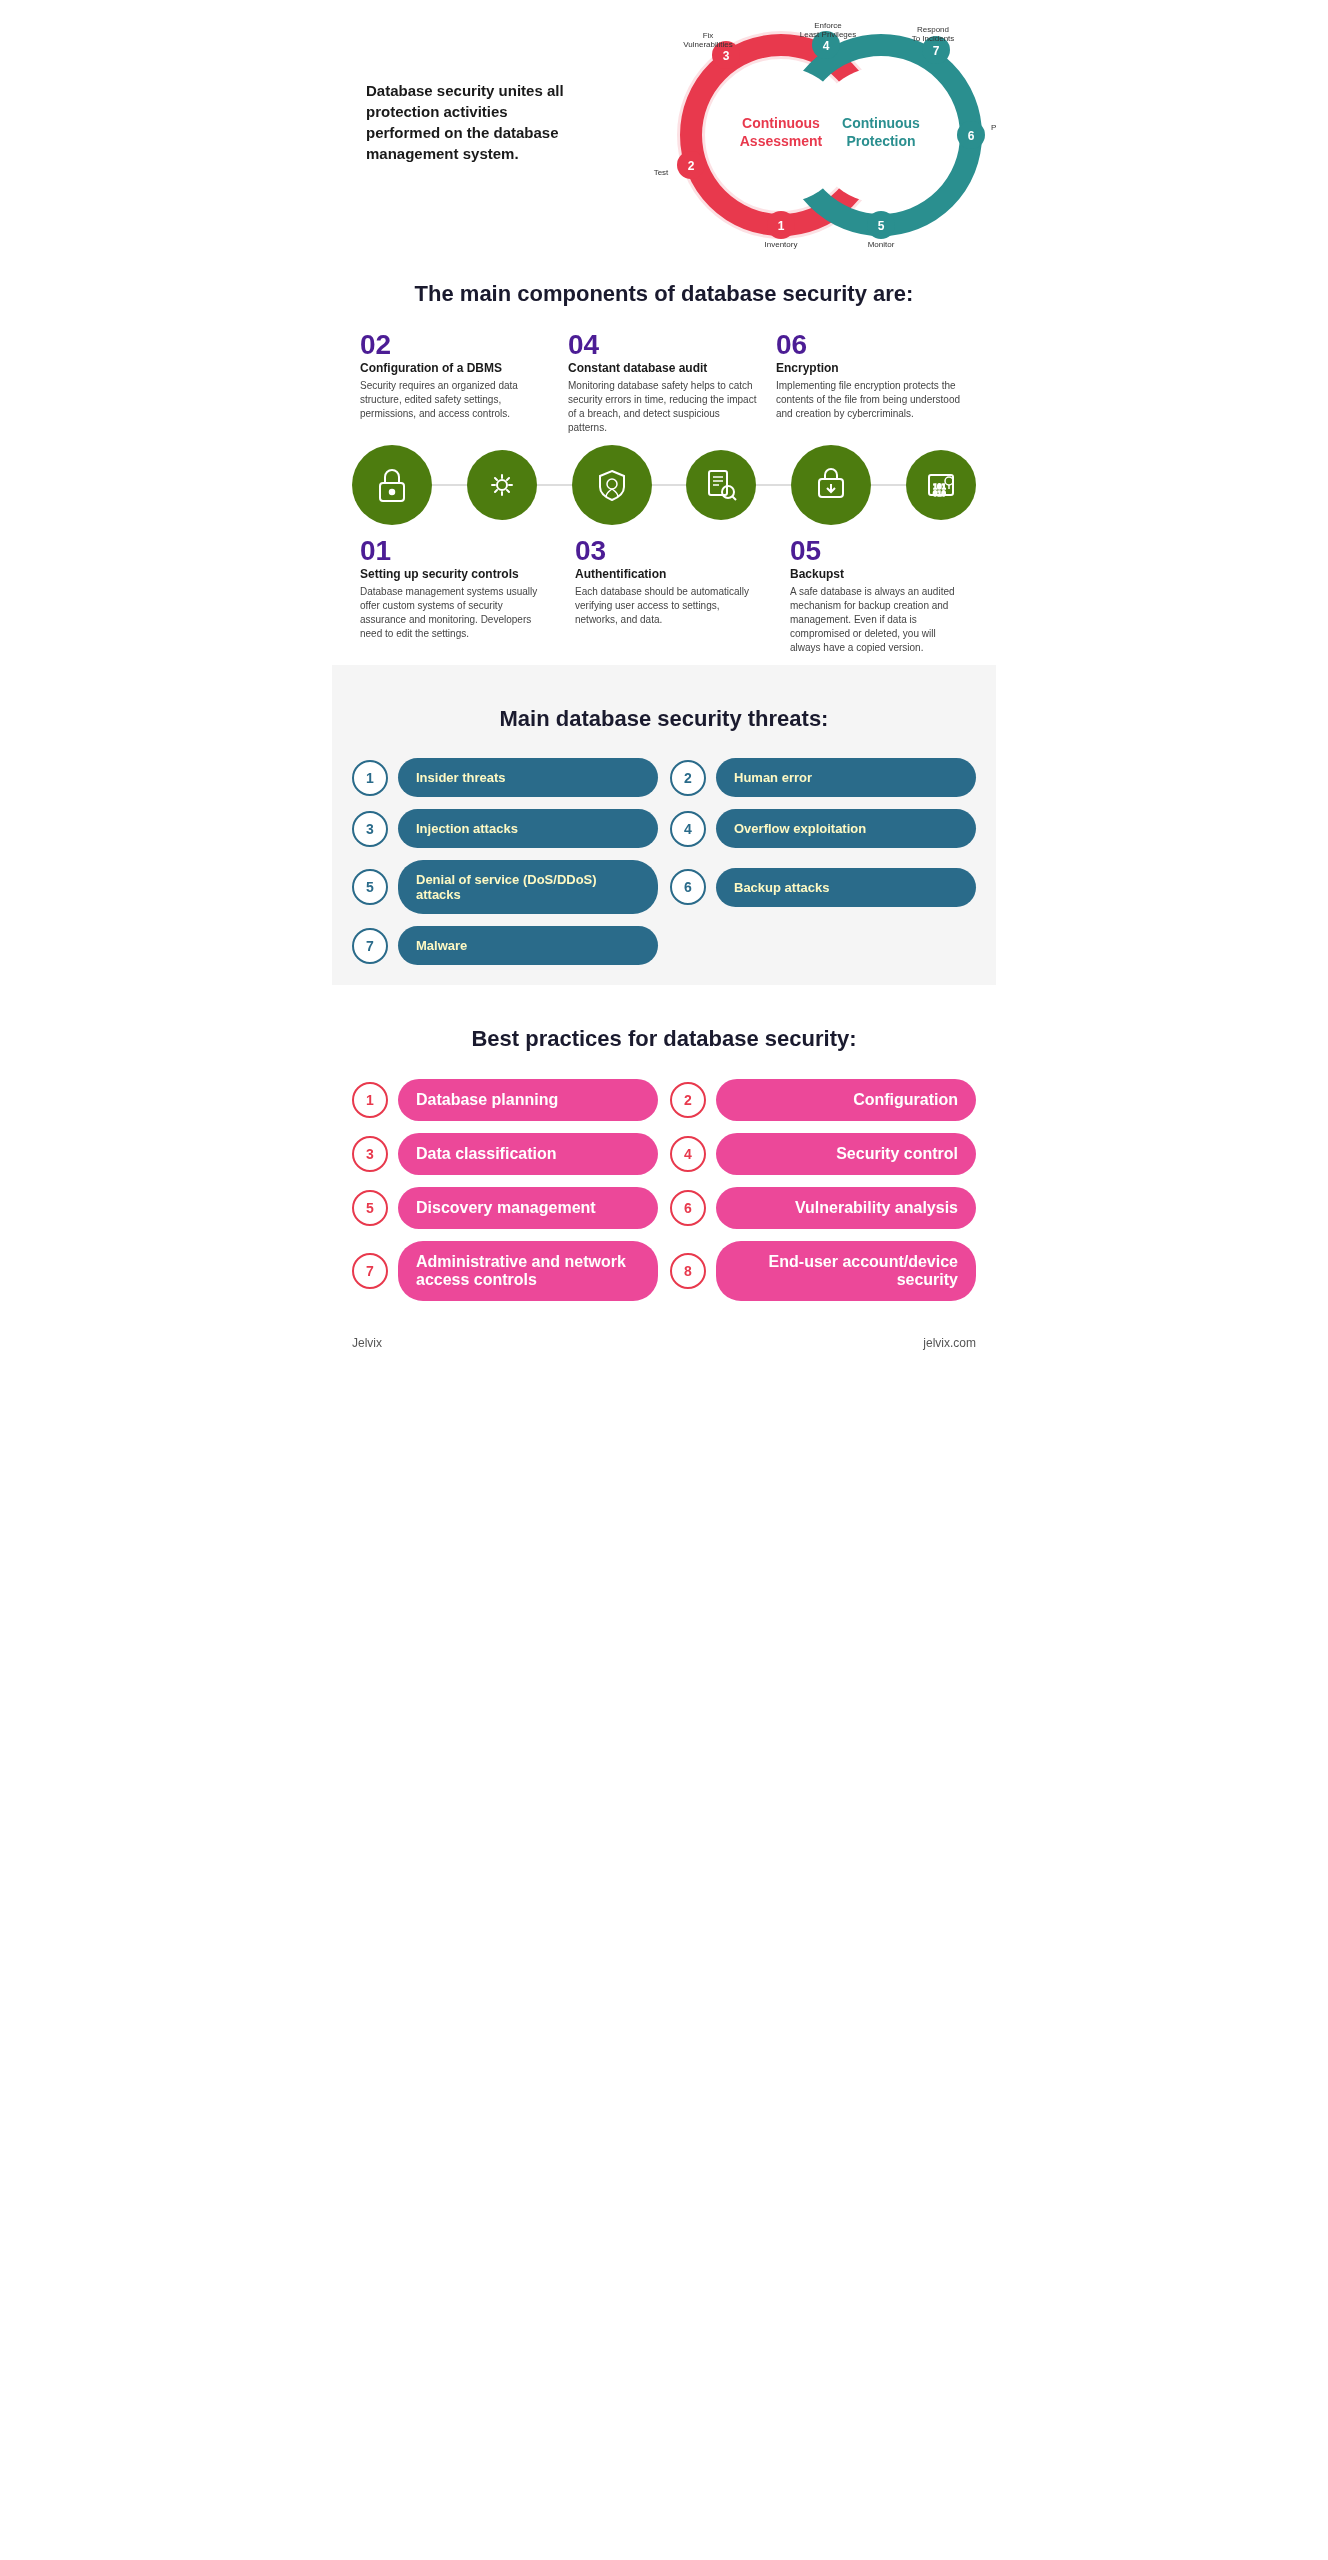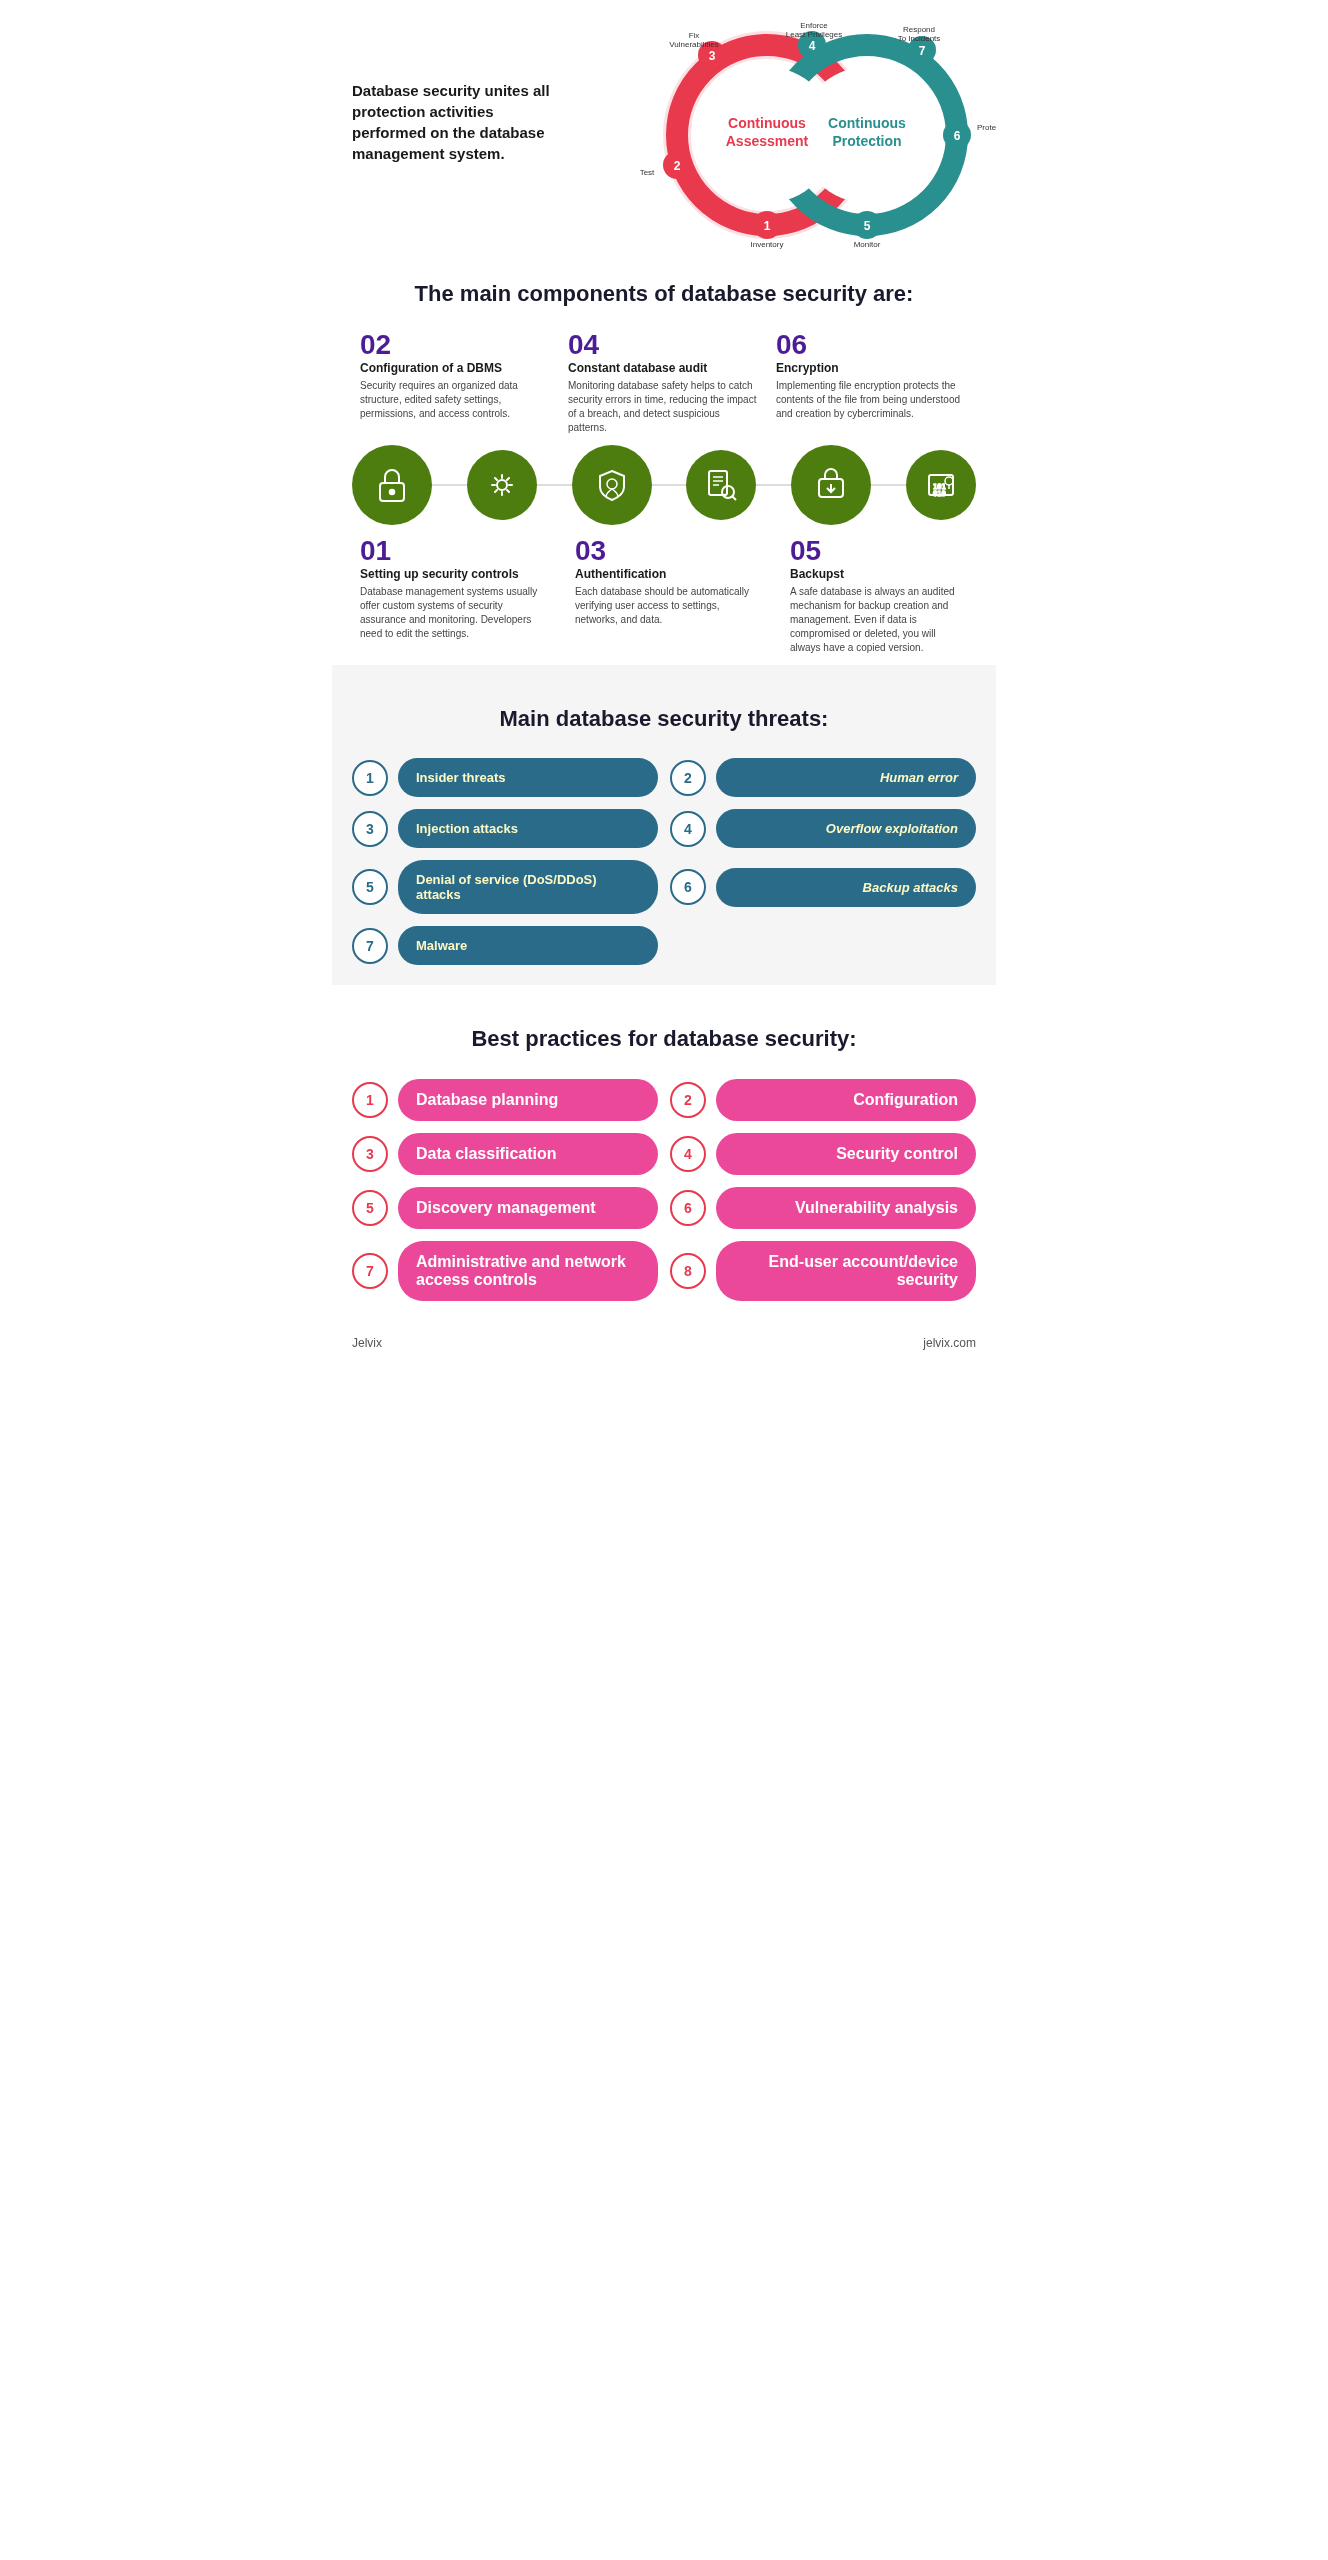--- a/index.html
+++ b/index.html
@@ -14,20 +14,21 @@
     .header-section {
       background: #fff;
       padding: 20px 20px 10px 20px;
       display: flex;
       align-items: flex-start;
       gap: 20px;
     }
     .header-text {
       flex: 0 0 220px;
       padding-top: 60px;
+      margin-left: 14px;
     }
     .header-text p {
       font-size: 15px;
       font-weight: 700;
       color: #1a1a1a;
       line-height: 1.4;
     }
 
     
     .diagram-wrapper {
@@ -168,21 +169,21 @@
     .threat-pill {
       flex: 1;
       background: #2a6b8a;
       border-radius: 25px;
       padding: 12px 18px;
       color: #fef9c3;
       font-weight: 700;
       font-size: 13px;
     }
     .threat-item.left .threat-pill { text-align: left; }
-    .threat-item.right .threat-pill { text-align: right; font-style: italic; }
+    .threat-item.right .threat-pill { text-align: left; }
     .threat-single {
       grid-column: 1;
     }
 
     
     .practices-section {
       padding: 20px;
     }
     .practices-grid {
       display: grid;

